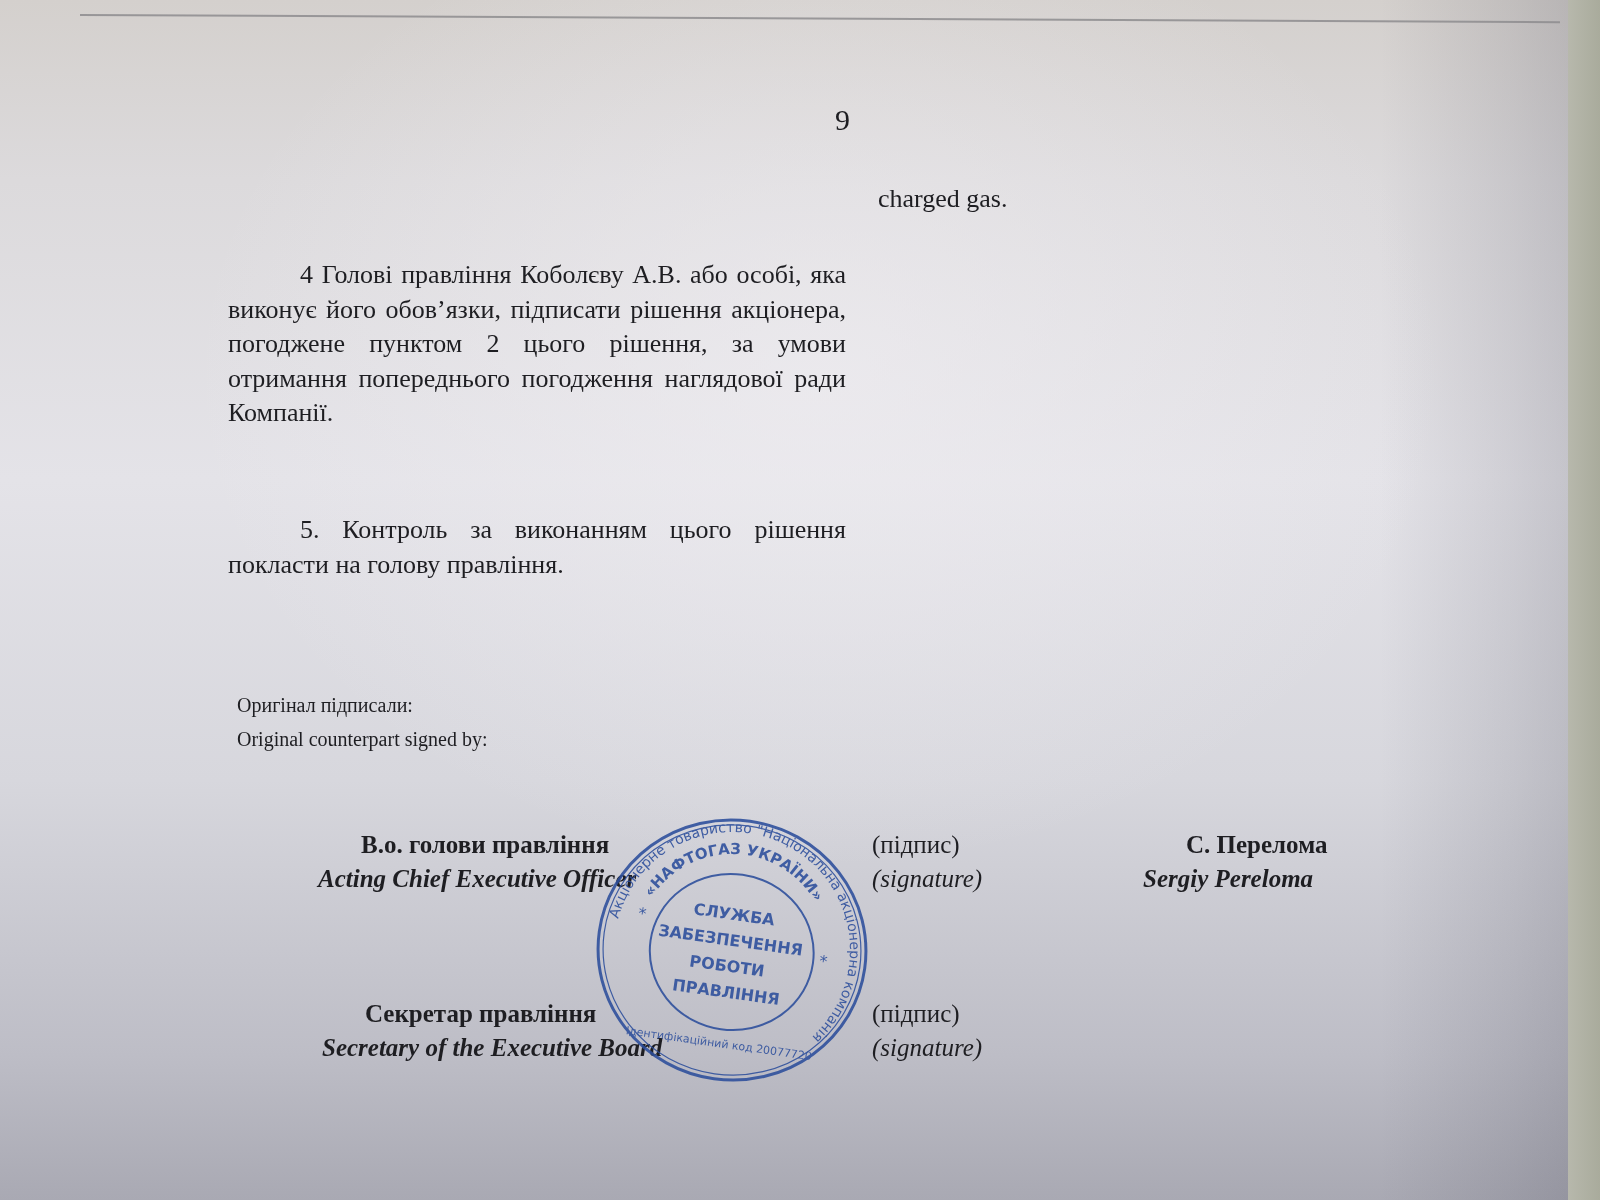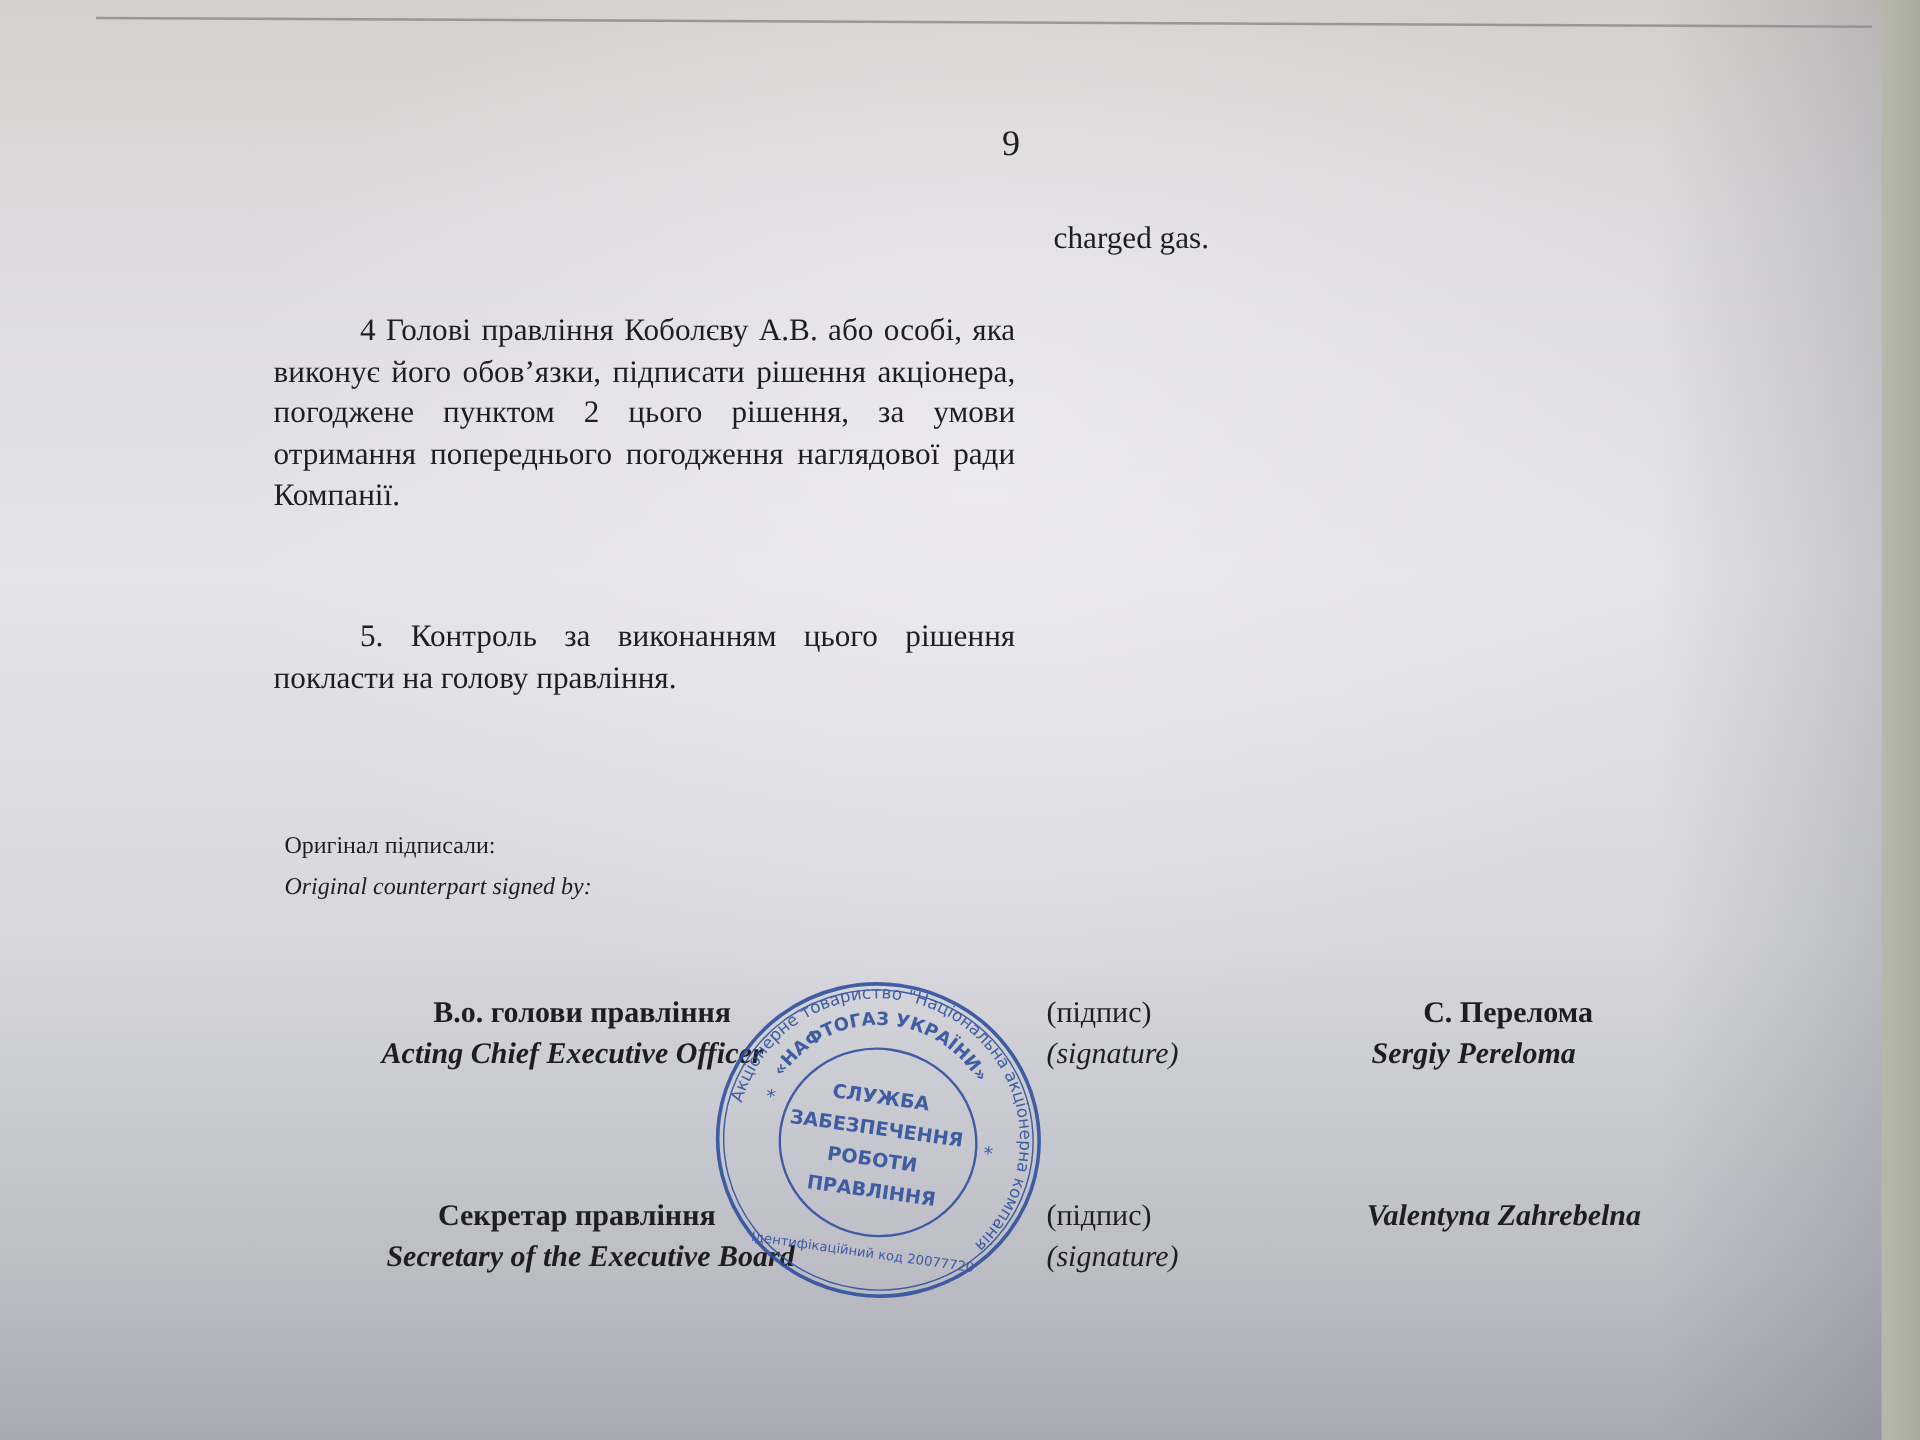--- a/index.html
+++ b/index.html
@@ -35,21 +35,21 @@
   .col-en { left: 872px; width: 586px; }
 
   .frag { position: absolute; left: 878px; top: 184px; font-size: 26px; }
 
   .ua-4 { top: 258px; }
   .en-4 { top: 262px; }
   .ua-5 { top: 513px; }
   .en-5 { top: 514px; }
 
   .signed-block { position: absolute; left: 237px; top: 688px; font-size: 20px; line-height: 34px; }
-  .signed-block .en { font-style: italic; }
+  .signed-block .en { }
 
   .sig-row { position: absolute; font-size: 25px; line-height: 34px; }
   .sig-row .bold { font-weight: bold; margin-left: 43px; }
   .sig-row .it { font-style: italic; font-weight: bold; }
   .sig-row .it-plain { font-style: italic; }
 
   .r1-title { left: 318px; top: 828px; }
   .r1-sign  { left: 872px; top: 828px; }
   .r1-name  { left: 1143px; top: 828px; }
   .r2-title { left: 322px; top: 997px; }
@@ -98,21 +98,20 @@
 
   <div class="sig-row r2-title">
     <div class="bold">Секретар правління</div>
     <div class="it">Secretary of the Executive Board</div>
   </div>
   <div class="sig-row r2-sign">
     <div>(підпис)</div>
     <div class="it-plain">(signature)</div>
   </div>
   <div class="sig-row r2-name">
-    <div class="it">Valentyna Zahrebelna</div>
   </div>
 
   <svg class="stamp" viewBox="0 0 276 268">
     <defs>
       <path id="outerArc" d="M 138 134 m -118 0 a 118 118 0 1 1 236 0 a 118 118 0 1 1 -236 0"></path>
       <path id="innerArc" d="M 138 134 m -96 0 a 96 96 0 1 1 192 0"></path>
     </defs>
     <g fill="none" stroke="#2c4e9c">
       <ellipse cx="138" cy="134" rx="134" ry="130" stroke-width="3"></ellipse>
       <ellipse cx="138" cy="134" rx="129" ry="125" stroke-width="1.2"></ellipse>

